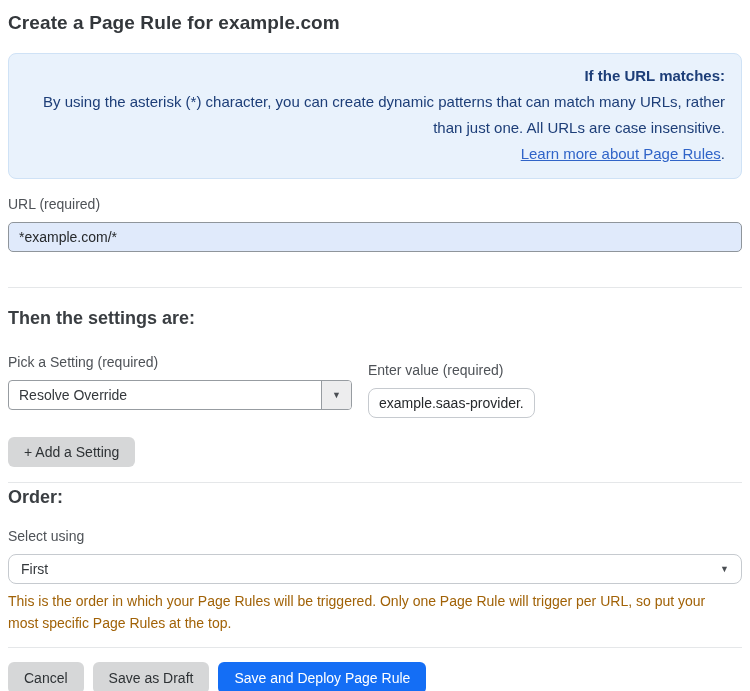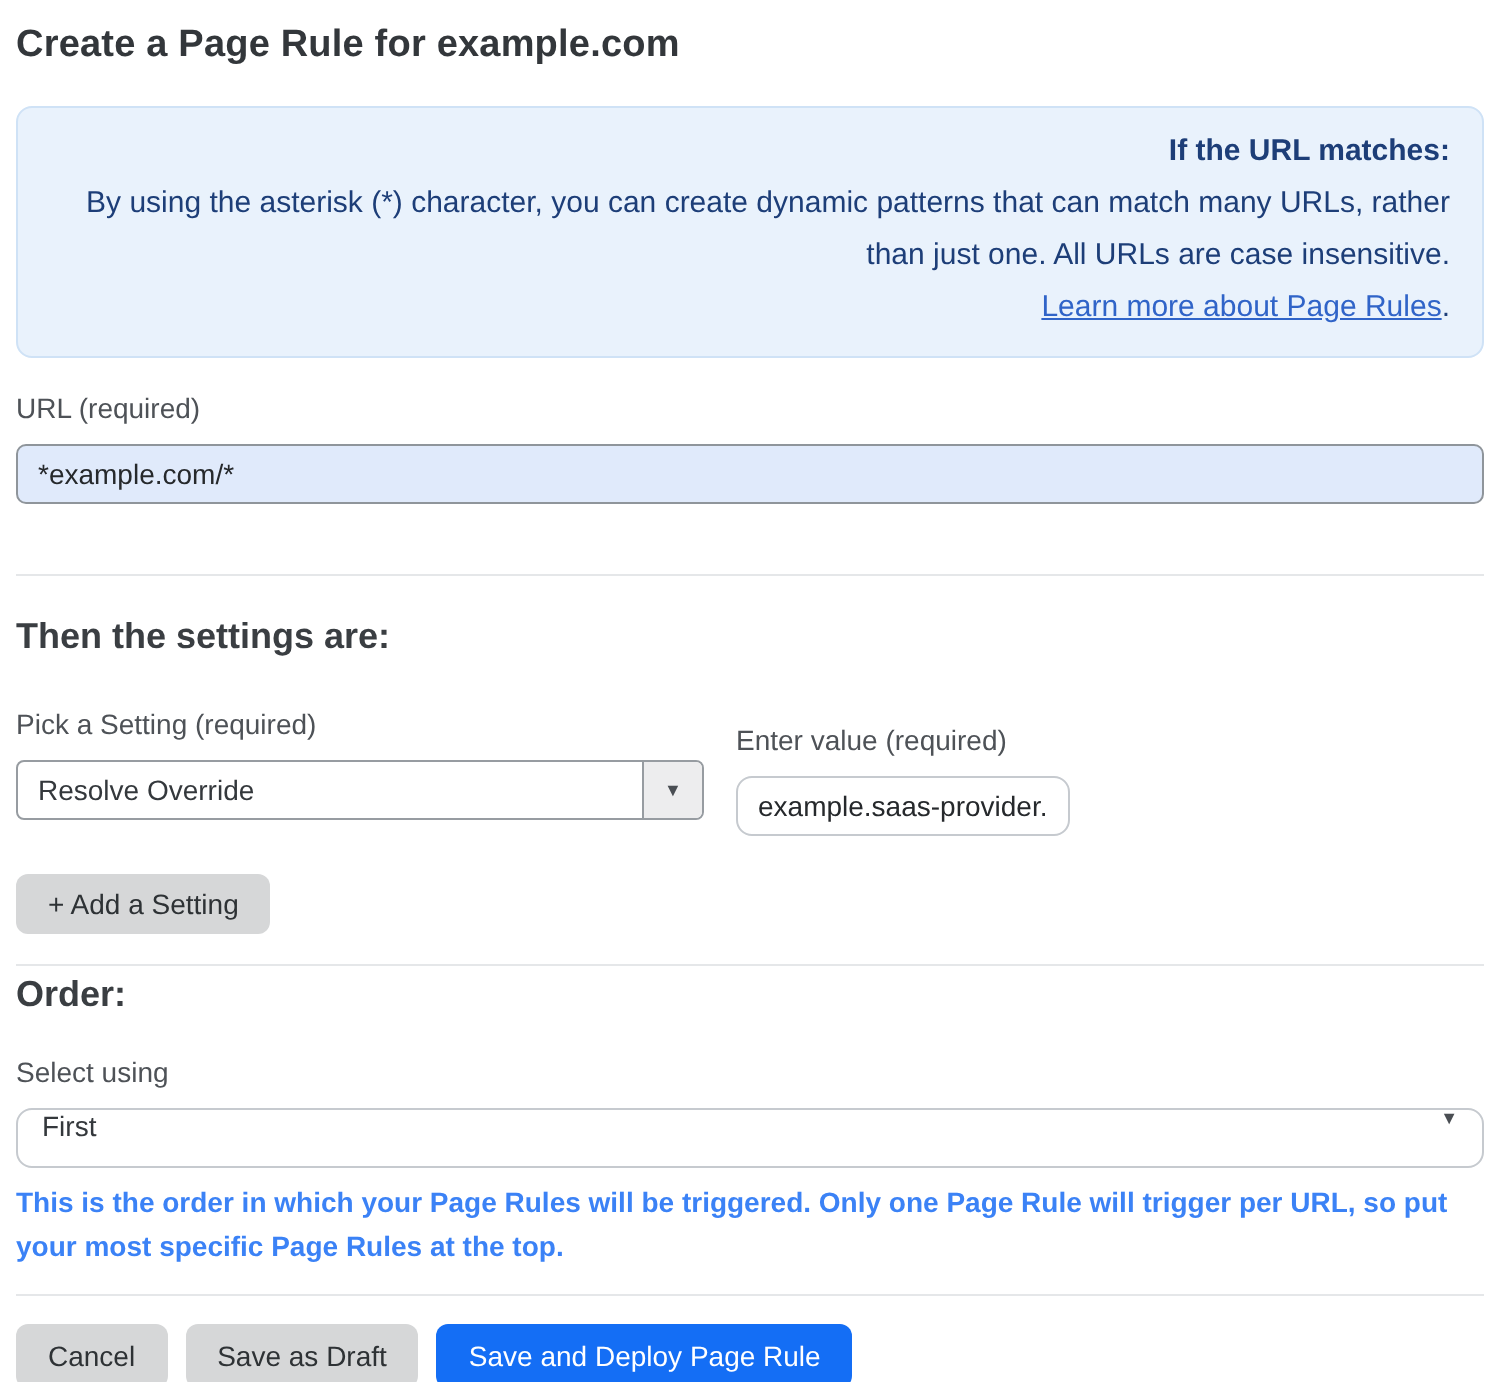--- a/index.html
+++ b/index.html
@@ -147,38 +147,38 @@
   .add-setting-btn {
     height: 30px;
     margin-top: 19px;
   }
 
   .order-heading { margin-top: 4px; }
   .order-select-label { margin-top: 20px; margin-bottom: 10px; }
 
   .select-plain {
     display: flex;
+    align-items: center;
     justify-content: space-between;
     height: 30px;
     background: #ffffff;
     border: 1px solid #c6cacf;
     border-radius: 8px;
     padding: 0 12px;
     font-size: 14px;
     color: #34383c;
     cursor: pointer;
   }
 
   .help-text {
     font-size: 14px;
     line-height: 22px;
-    color: #3b82f6;
+    color: #a16207;
     margin-top: 6px;
     max-width: 720px;
-    font-weight: bold;
   }
 
   .footer-actions {
     display: flex;
     align-items: center;
     gap: 9px;
     margin-top: 14px;
   }
   .footer-actions .btn { height: 32px; }
   .btn-primary {

